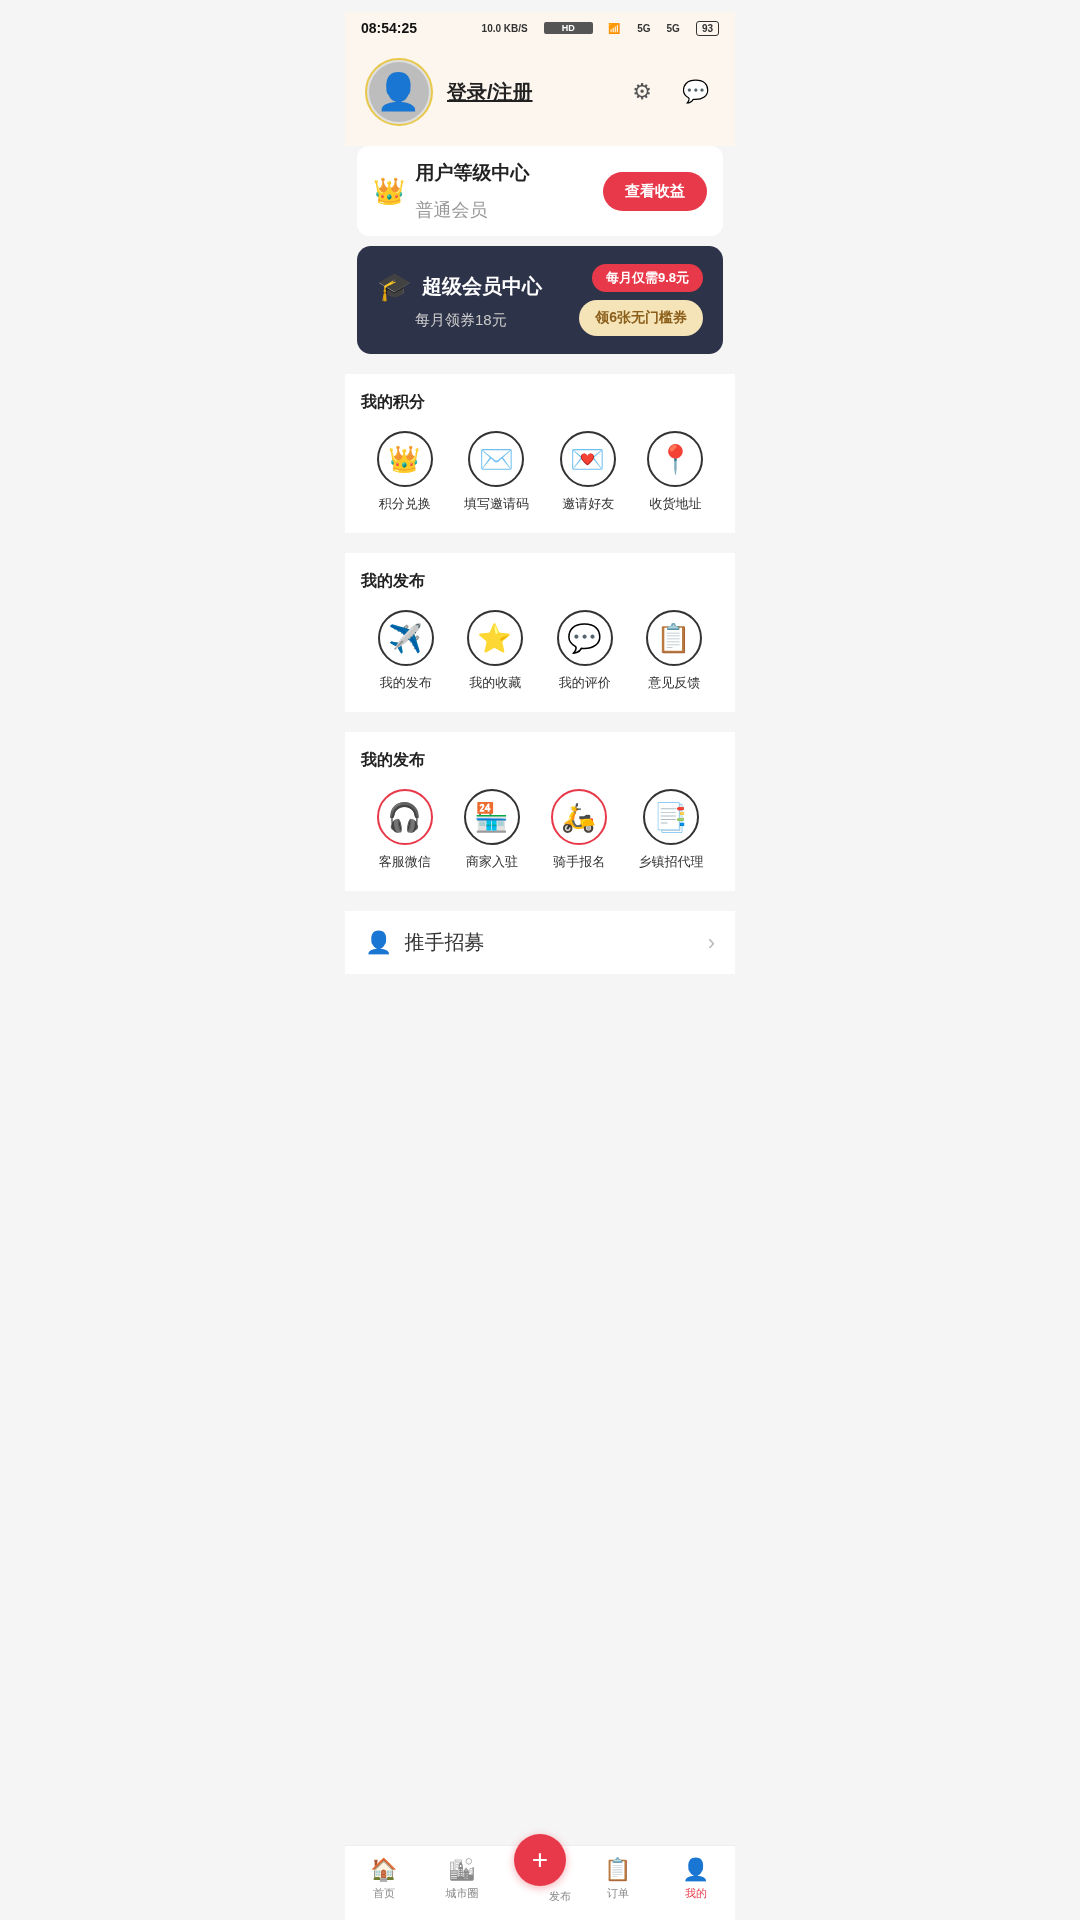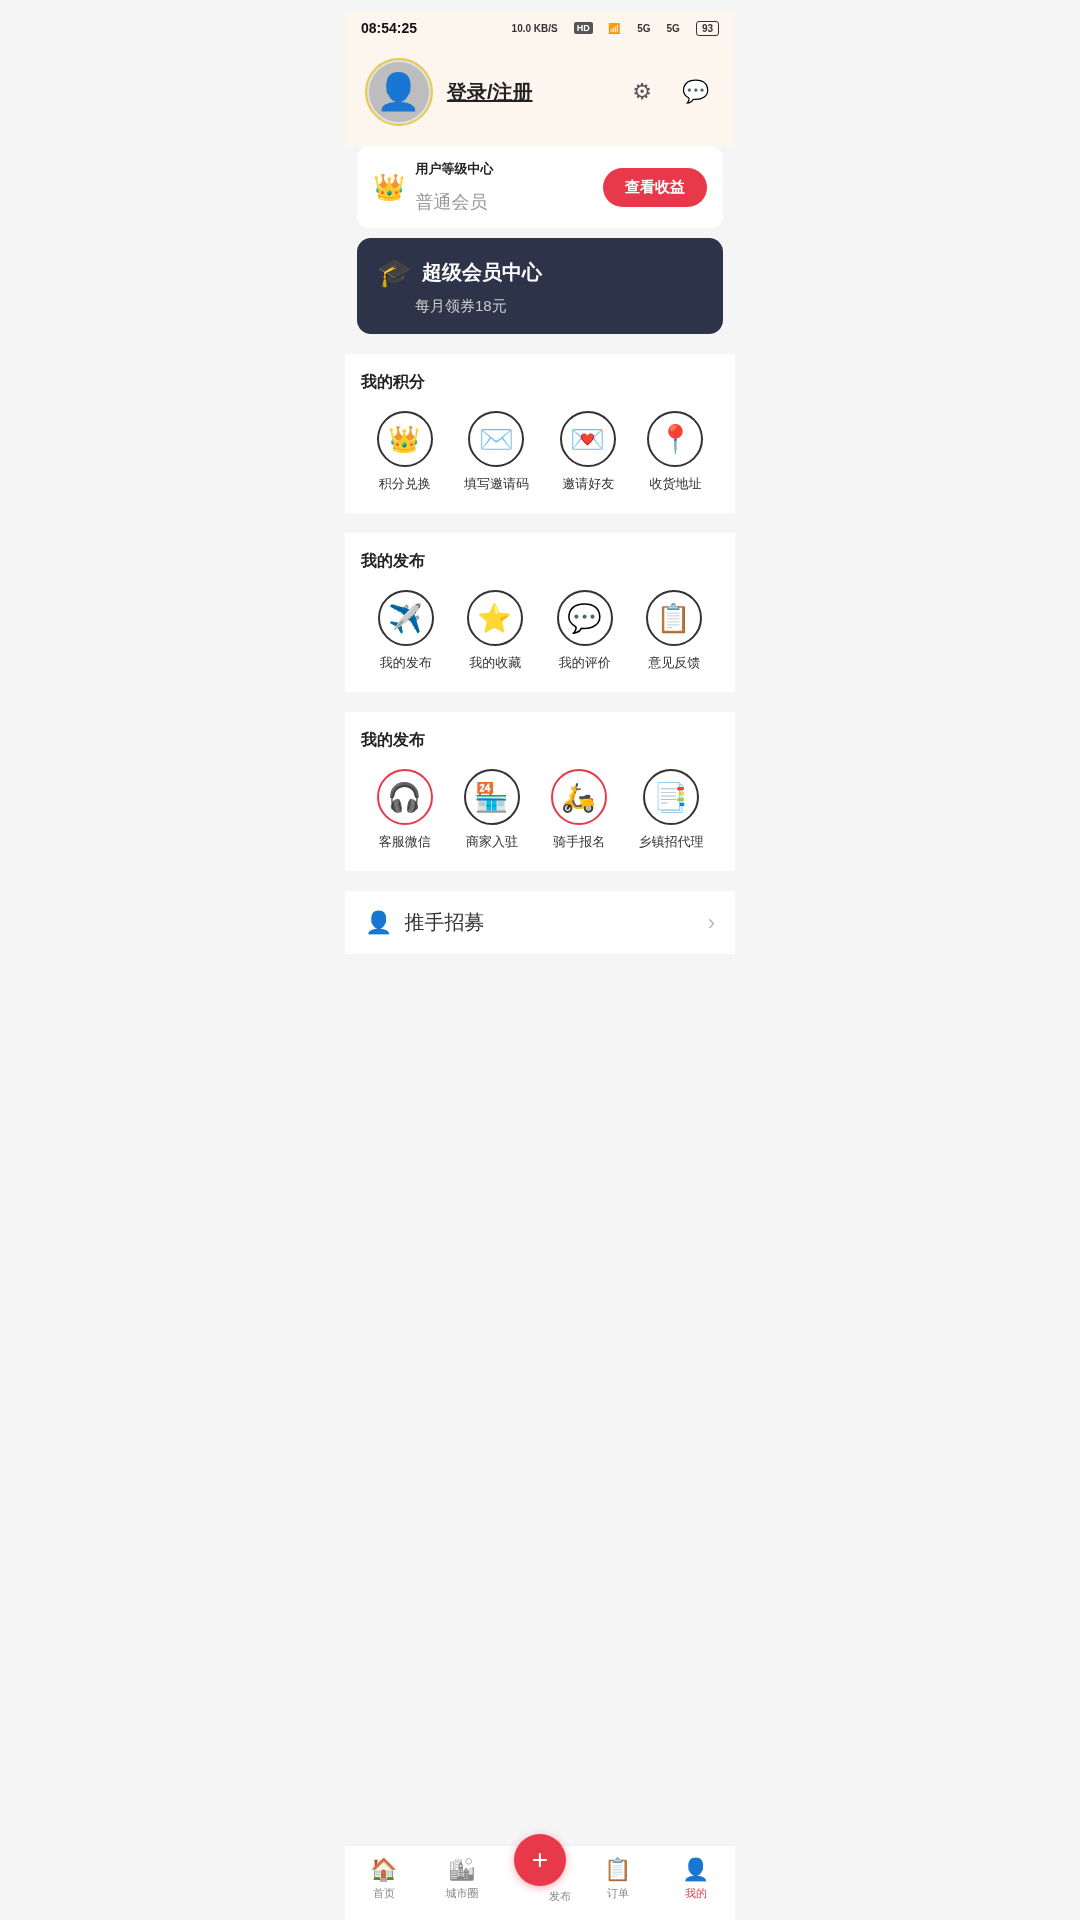--- a/index.html
+++ b/index.html
@@ -67,21 +67,21 @@
       margin: 0 12px 10px;
       border-radius: 12px;
       padding: 14px 16px;
       display: flex;
       align-items: center;
       justify-content: space-between;
     }
     .vip-left { display: flex; align-items: center; gap: 10px; }
     .crown-icon { font-size: 26px; }
     .vip-texts {}
-    .vip-title { font-size: 13px; font-weight: bold; color: #222; }
+    .vip-title { font-size: 19px; font-weight: bold; color: #222; }
     .vip-sub { font-size: 18px; color: #999; margin-top: 12px; }
     .vip-btn {
       background: #e8394a;
       color: #fff;
       border: none;
       border-radius: 20px;
       padding: 10px 22px;
       font-size: 15px;
       font-weight: 600;
       cursor: pointer;
@@ -229,21 +229,21 @@
   </style>
 </head>
 <body>
 
 <div class="page-content">
 
   <div class="status-bar">
     <span class="status-time">08:54:25</span>
     <div class="status-icons">
       <span>10.0 KB/S</span>
-      <span style="background:#555;color:#fff;padding:1px 3px;border-radius:2px;font-size:9px;">HD</span>
+      <span style="background:#555;color:#fff;padding:1px 18px;border-radius:2px;font-size:9px;">HD</span>
       <span>📶</span>
       <span>5G</span>
       <span>5G</span>
       <span style="border:1.5px solid #333;border-radius:3px;padding:1px 5px;font-size:10px;">93</span>
     </div>
   </div>
 
   <div class="profile-section">
     <div class="profile-left">
       <div class="avatar-wrap">
@@ -275,20 +275,24 @@
   </div>
 
   <div class="super-vip-banner">
     <div class="super-vip-left">
       <div class="svip-row1">
         <span class="graduation-icon">🎓</span>
         <span class="svip-title">超级会员中心</span>
       </div>
       <div class="svip-sub">每月领券18元</div>
     </div>
+    <div class="super-vip-right">
+      <span class="price-badge">每月仅需9.8元</span>
+      <button class="coupon-btn">领6张无门槛券</button>
+    </div>
   </div>
 
   <div class="section-divider"></div>
 
   <div class="grid-section">
     <div class="section-title">我的积分</div>
     <div class="icon-grid">
       <div class="icon-item">
         <div class="icon-circle" style="font-size:26px;border-color:#333;">
           <span>👑</span>

